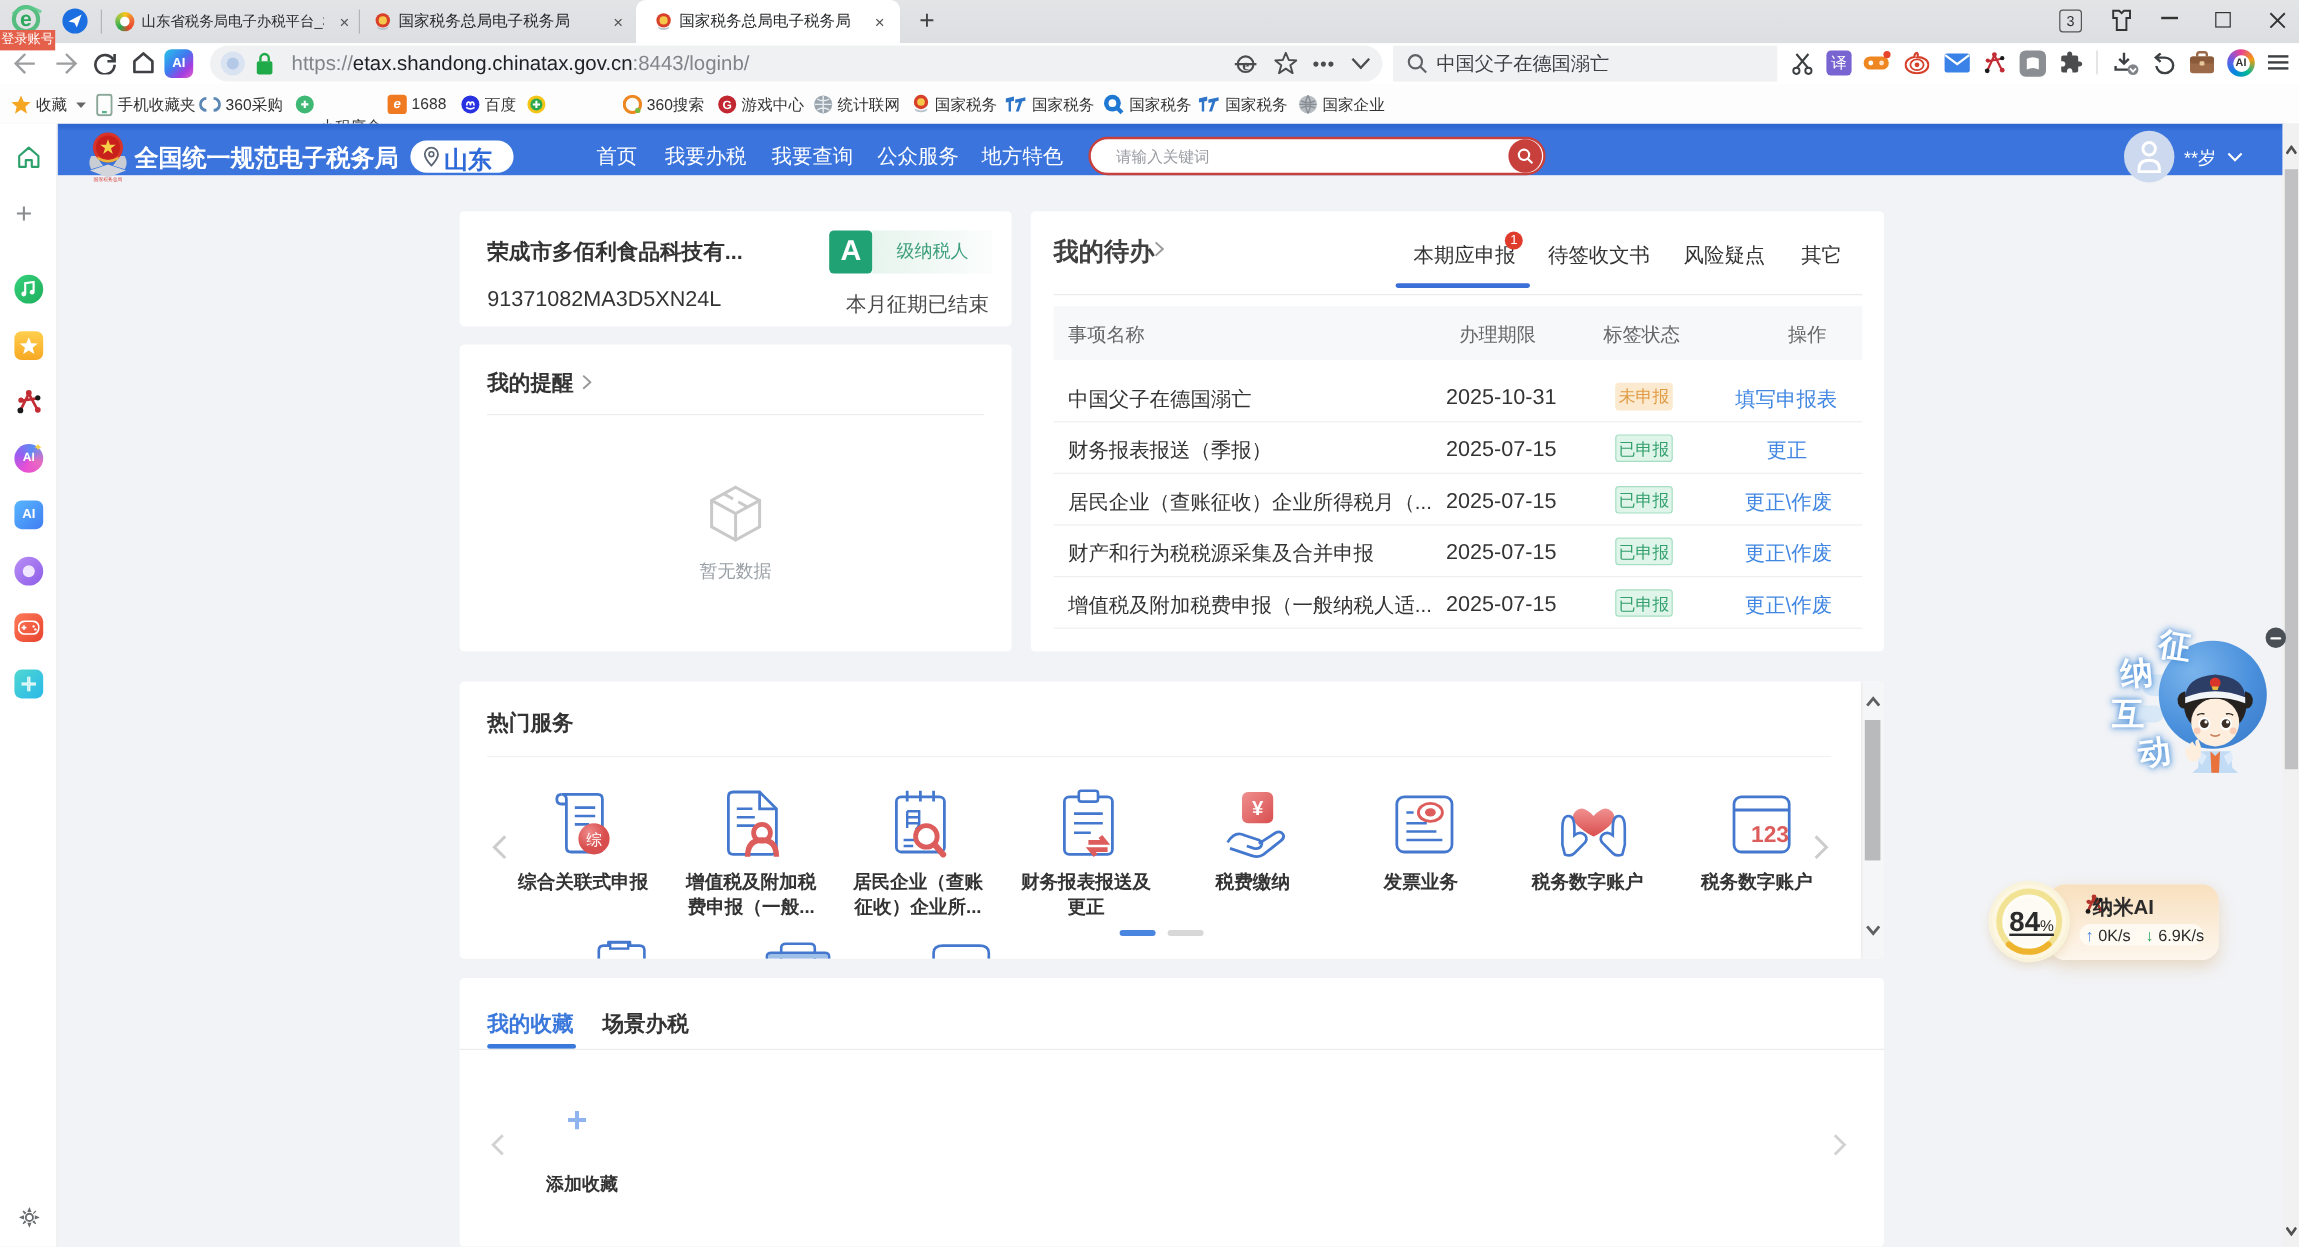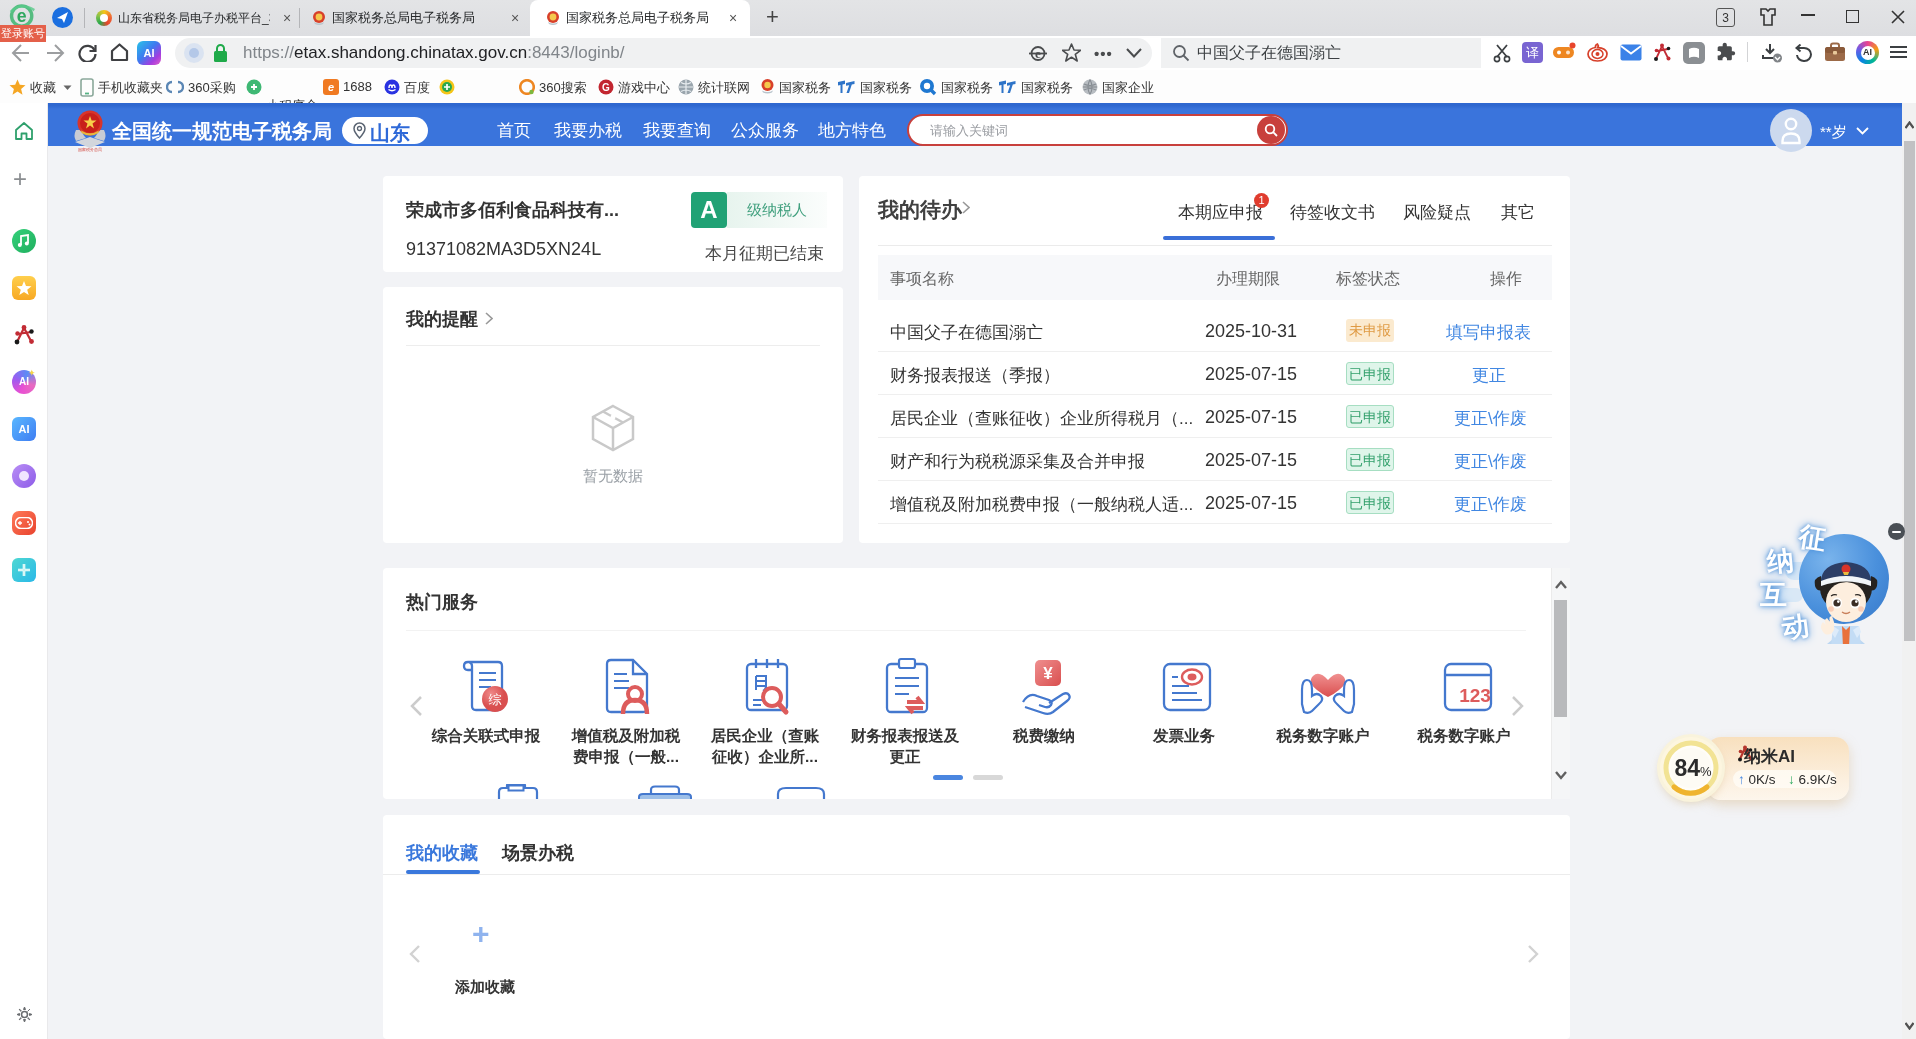--- a/index.html
+++ b/index.html
@@ -581,21 +581,21 @@
   <div class="abs" style="left:1844px;top:427.5px;width:9px;height:2.4px;background:#fff;border-radius:1px;z-index:8;"></div>
   <div class="abs" id="speedw" style="left:1612px;top:631px;width:190px;height:70px;">
     <div class="abs" style="left:47px;top:3px;width:142px;height:63px;border-radius:14px;background:linear-gradient(180deg,#f8e0be,#fcf0e0 70%,#fdf6ec);box-shadow:0 5px 12px rgba(210,170,110,.35);"></div>
     <div class="abs" style="left:0;top:3px;width:62px;height:62px;border-radius:50%;background:#fdf6e0;box-shadow:0 0 0 3px #f9f3dc,0 4px 10px rgba(200,160,90,.4);"></div>
     <svg class="abs" style="left:2px;top:5px" width="58" height="58" viewBox="0 0 58 58">
       <circle cx="29" cy="29" r="25" fill="#fffdf8"></circle>
       <circle cx="29" cy="29" r="25" fill="none" stroke="#f2e394" stroke-width="5"></circle>
       <path d="M12 48 A25 25 0 0 0 45 48" fill="none" stroke="#efb42e" stroke-width="5" stroke-linecap="round"></path>
       <circle cx="29" cy="29" r="20" fill="#fdfbf4"></circle>
     </svg>
-    <div class="abs" style="left:4px;top:21px;width:58px;text-align:center;font-size:23px;font-weight:bold;color:#2b2b2b;">84<span style="font-size:13px;font-weight:normal;">%</span></div>
+    <div class="abs" style="left:4px;top:21px;width:58px;text-align:center;font-size:23px;font-weight:bold;color:#2b2b2b;text-decoration:underline;">84<span style="font-size:13px;font-weight:normal;">%</span></div>
     <svg class="abs" style="left:76px;top:10px" width="19" height="20" viewBox="0 0 19 20">
         <path d="M4 15 L9 4 L14.5 14 M4.5 8 L14 6.5" fill="none" stroke="#b5352c" stroke-width="2.2"></path>
         <circle cx="4" cy="15.5" r="2" fill="#1a1a1a"></circle>
         <circle cx="9" cy="3.5" r="2" fill="#b5352c"></circle>
         <circle cx="15" cy="14.5" r="2" fill="#b5352c"></circle>
         <circle cx="4.5" cy="7.5" r="1.8" fill="#b5352c"></circle>
         <circle cx="14.5" cy="6" r="1.8" fill="#1a1a1a"></circle>
       </svg>
     <div class="abs" style="left:84px;top:11px;font-size:17px;font-weight:bold;color:#2b2b2b;">纳米AI</div>
     <div class="abs" style="left:73px;top:36px;width:103px;height:18px;border-radius:9px;background:rgba(255,252,246,.8);"></div>

